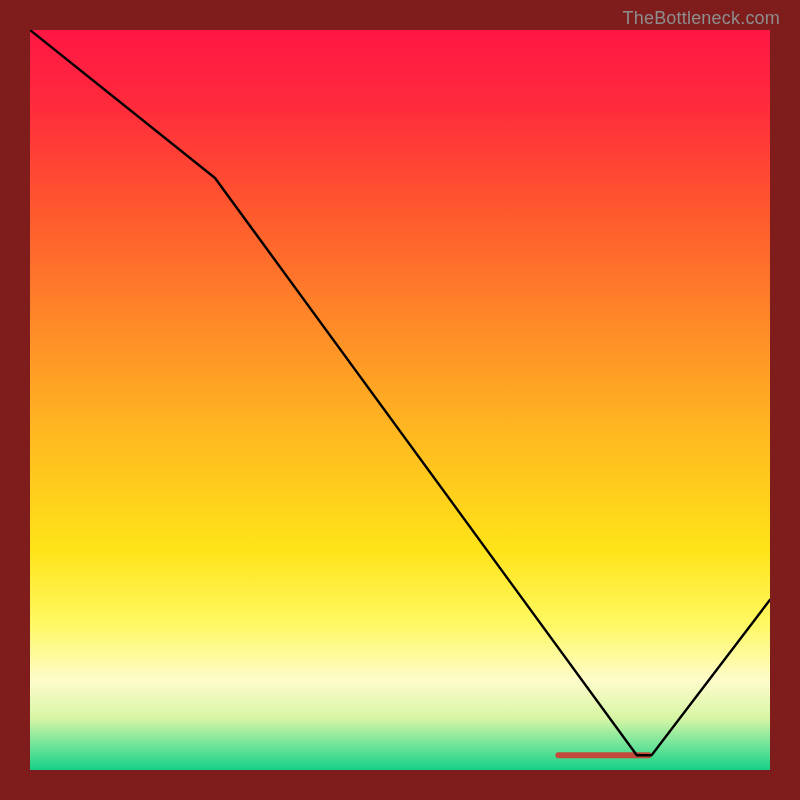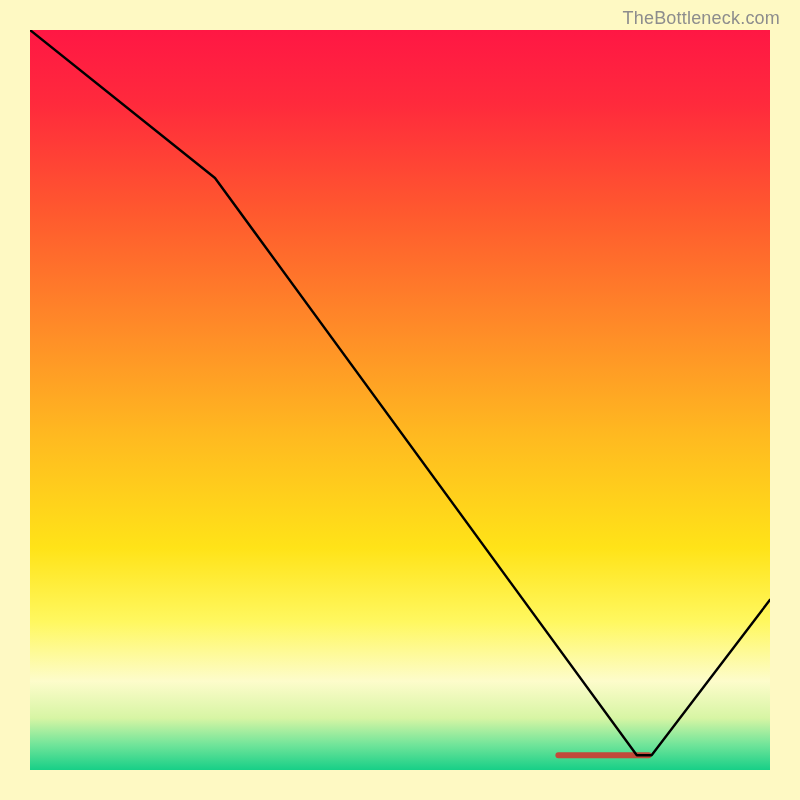--- a/index.html
+++ b/index.html
@@ -7,21 +7,21 @@
     padding: 0;
     width: 800px;
     height: 800px;
     background: #000;
     overflow: hidden;
   }
   .frame {
     position: relative;
     width: 800px;
     height: 800px;
-    background: #fef9c3;
+    background: #7f1d1d;
   }
   .attribution {
     position: absolute;
     top: 8px;
     right: 20px;
     color: #8d8d8d;
     font-family: Arial, Helvetica, sans-serif;
     font-size: 18px;
     letter-spacing: 0.2px;
   }

